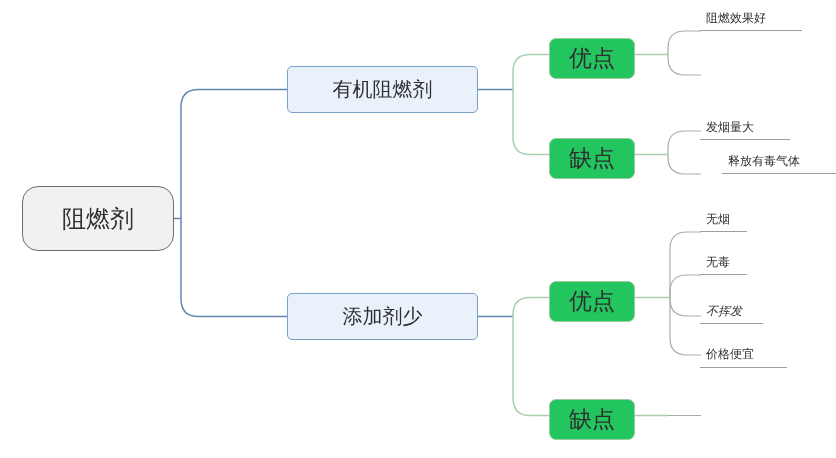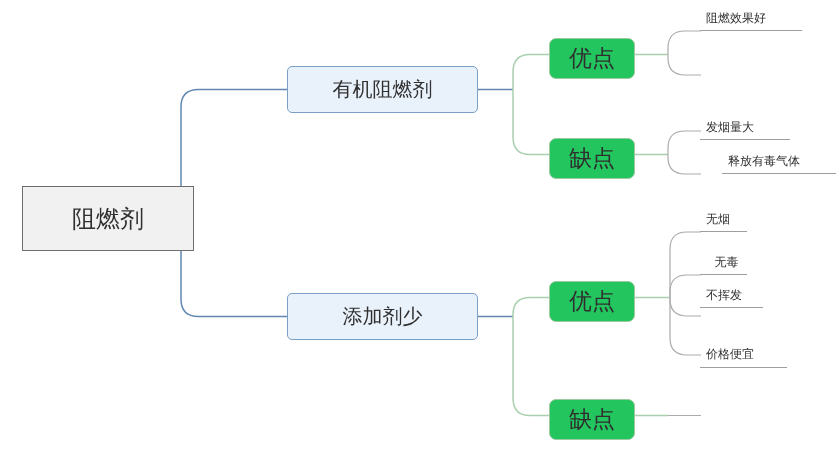--- a/index.html
+++ b/index.html
@@ -23,24 +23,24 @@
   .node {
     position: absolute;
     display: flex;
     align-items: center;
     justify-content: center;
     text-align: center;
     cursor: default;
   }
   .node-root {
     left: 22px; top: 186px;
-    width: 172px; height: 65px;
+    width: 152px; height: 65px;
     background: #f1f1f1;
     border: 1.5px solid #6e6e6e;
-    border-radius: 0;
+    border-radius: 16px;
     font-size: 24px;
   }
   .node-branch {
     left: 287px;
     width: 191px; height: 47px;
     background: #e9f1fb;
     border: 1.5px solid #7aa0c8;
     border-radius: 5px;
     font-size: 20px;
   }
@@ -129,17 +129,17 @@
     <span>优点</span>
   </div>
   <div class="node node-sub pos-d">
     <span>缺点</span>
   </div>
 
   <div class="leaf" style="top:7px;   width:102px;">阻燃效果好</div>
   <div class="leaf" style="top:116px; width:90px;">发烟量大</div>
   <div class="leaf" style="top:150px; width:116px;margin-left:22px;">释放有毒气体</div>
   <div class="leaf" style="top:208px; width:47px;">无烟</div>
-  <div class="leaf" style="top:251px; width:47px;text-align:center;">无毒</div>
-  <div class="leaf" style="top:284px; width:63px;">不挥发</div>
+  <div class="leaf" style="top:251px; width:47px;">无毒</div>
+  <div class="leaf" style="top:300px; width:63px;font-style:italic;">不挥发</div>
   <div class="leaf" style="top:344px; width:87px;font-family:Liberation Mono, monospace;">价格便宜</div>
 
 </div>
 
 </body></html>

